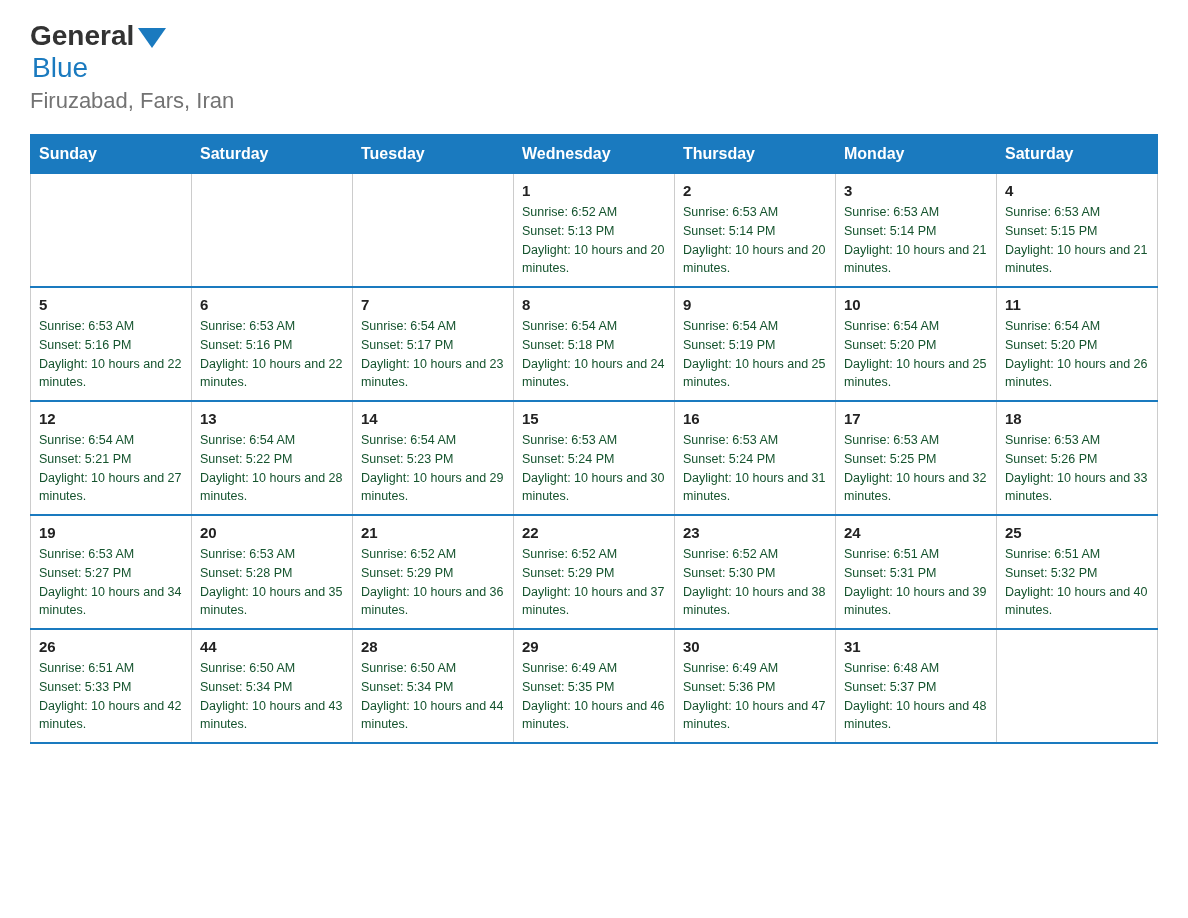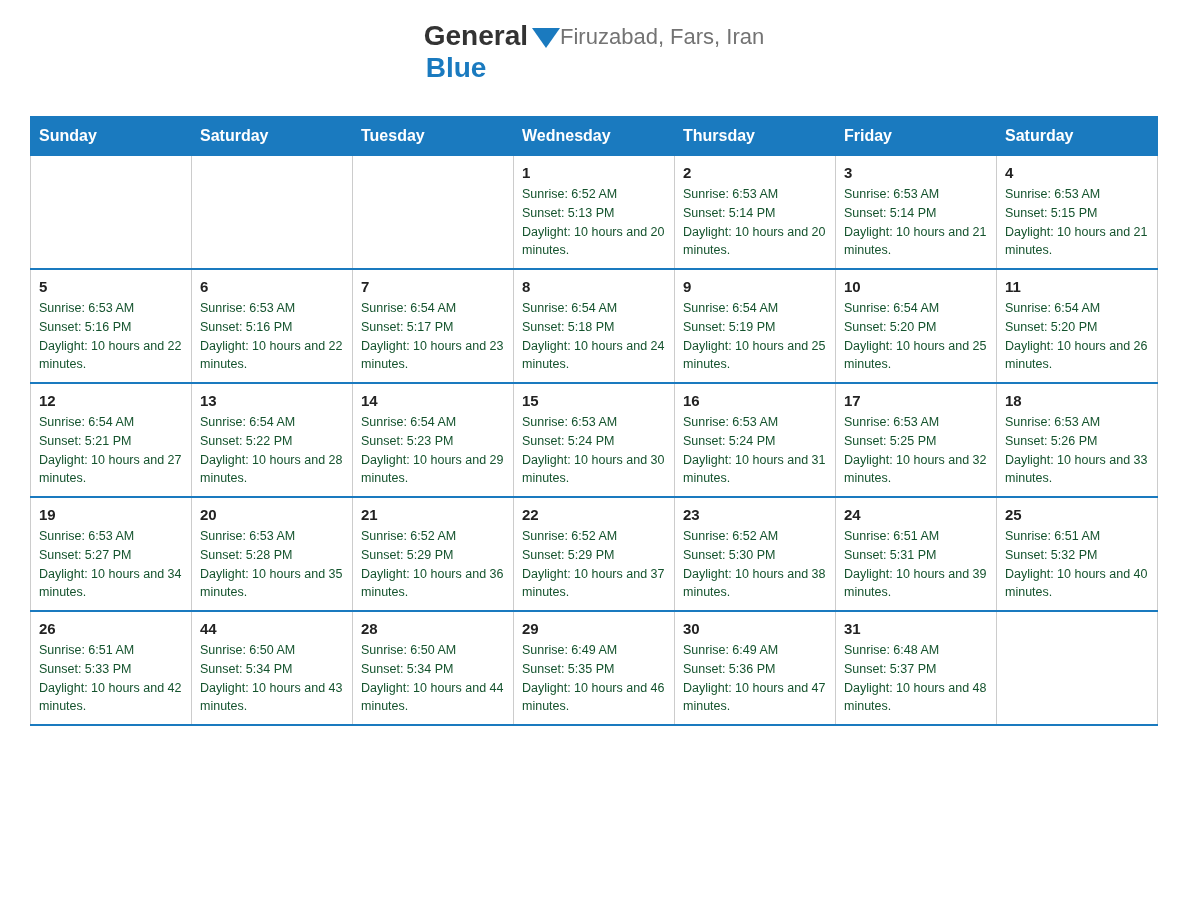--- a/index.html
+++ b/index.html
@@ -5,23 +5,24 @@
     * { box-sizing: border-box; margin: 0; padding: 0; }
     body {
       font-family: Arial, sans-serif;
       background: #fff;
       padding: 20px 30px;
       width: 1188px;
       min-height: 918px;
     }
     .header {
       display: flex;
-      justify-content: center;
+      justify-content: flex-end;
       align-items: flex-start;
-      margin-bottom: 32px;
+      margin-bottom: 20px;
+      flex-direction: column;
     }
     .logo {
       display: flex;
       flex-direction: column;
       align-items: flex-start;
     }
     .logo-top {
       display: flex;
       align-items: center;
     }
@@ -34,21 +35,21 @@
       width: 0;
       height: 0;
       border-left: 14px solid transparent;
       border-right: 14px solid transparent;
       border-top: 20px solid #1a7abf;
       margin-left: 4px;
       margin-top: 4px;
     }
     .logo-blue {
       font-size: 28px;
-      font-weight: bold;
+      font-weight: normal;
       color: #1a7abf;
       margin-left: 2px;
     }
     .title-block {
       text-align: right;
     }
     .month-title {
       font-size: 52px;
       font-weight: normal;
       color: #222;
@@ -116,21 +117,21 @@
 </div>
 
 <table class="calendar">
   <thead>
     <tr id="header-row">
         <th>Sunday</th>
         <th>Saturday</th>
         <th>Tuesday</th>
         <th>Wednesday</th>
         <th>Thursday</th>
-        <th>Friday</th>
+        <th>Monday</th>
         <th>Saturday</th>
       </tr>
   </thead>
   <tbody id="calendar-body">
   <tr>
         <td class="empty-cell"></td>
         <td class="empty-cell"></td>
         <td class="empty-cell"></td>
         <td>
           <div class="day-number">1</div>

